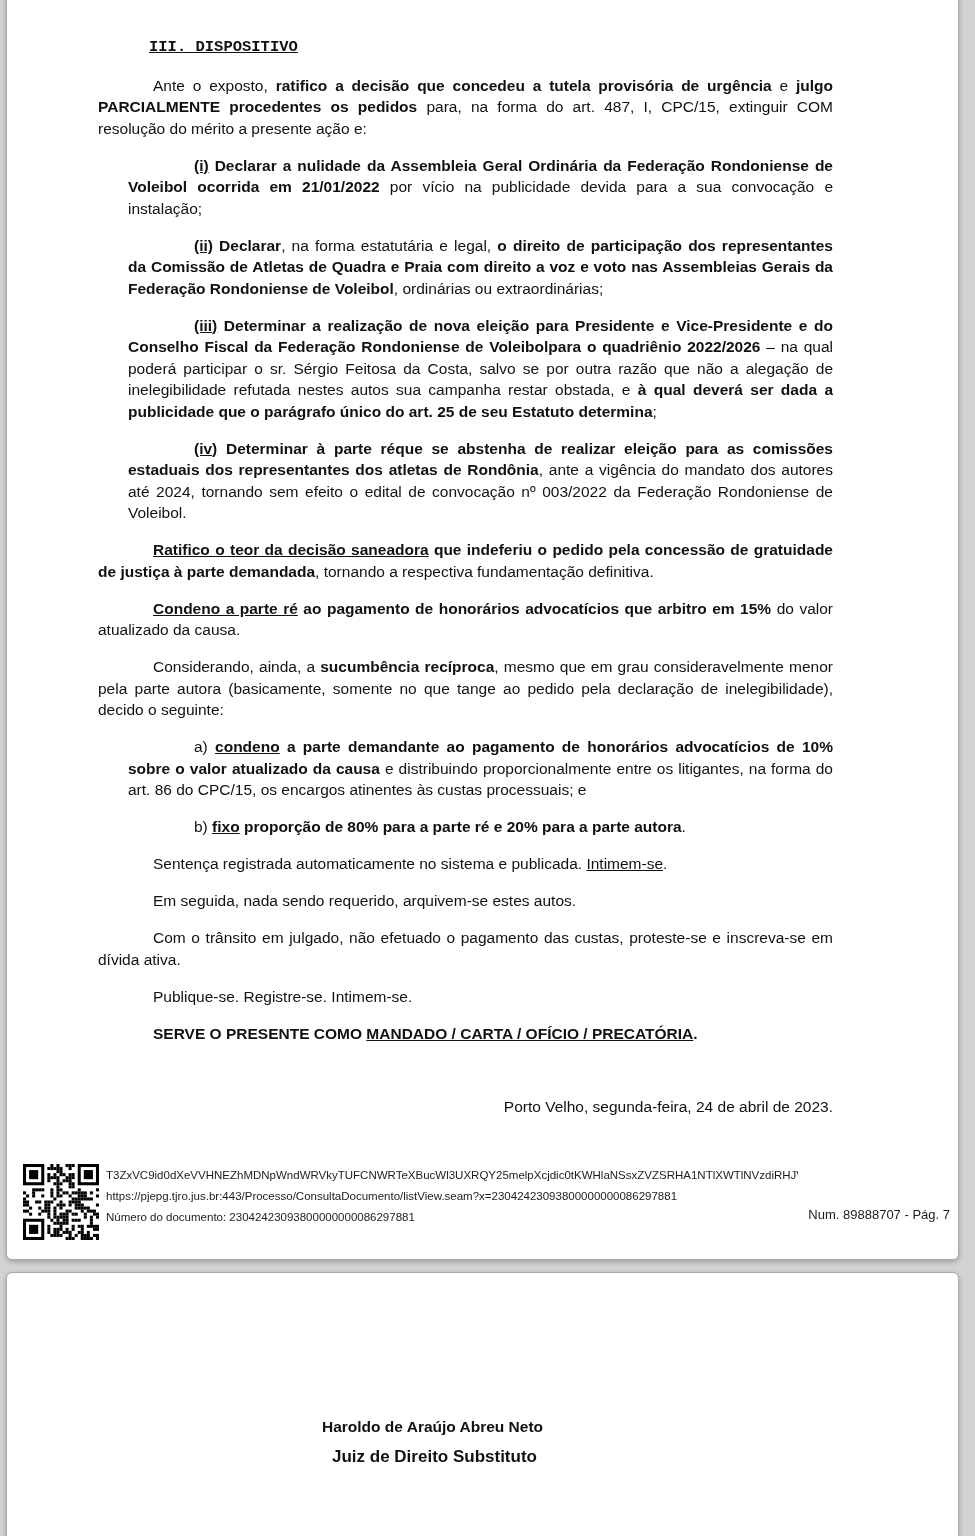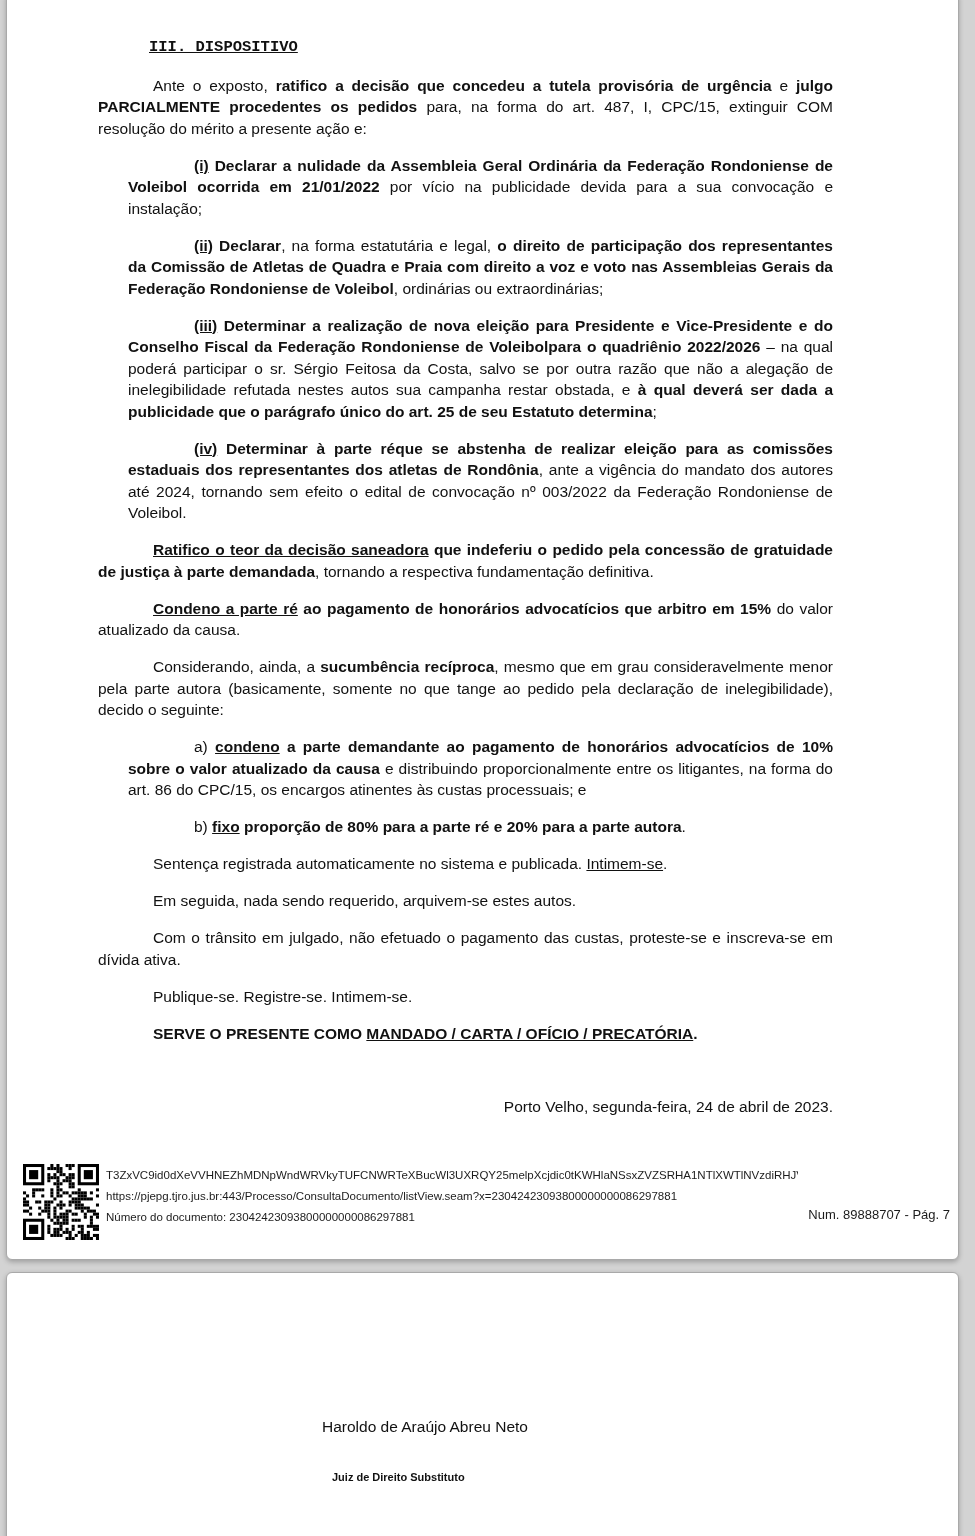--- a/index.html
+++ b/index.html
@@ -33,22 +33,22 @@
   .qr-box{width:76px;height:76px;margin-right:7px;flex:0 0 auto;}
   .qr-box svg{width:76px;height:76px;display:block;}
   .footer-lines{
     font-size:11.5px;line-height:21px;color:#1c1c1c;
     white-space:nowrap;overflow:hidden;flex:1 1 auto;padding-top:1px;
   }
   .page-ref{
     margin-left:auto;align-self:center;flex:0 0 auto;
     font-size:13px;color:#1c1c1c;white-space:nowrap;padding-left:10px;margin-top:17px;
   }
-  .sig-name{margin:145px 12px 0 315px;font-size:15.5px;color:#111;}
-  .sig-title{margin:35px 0 0 325px;font-size:11px;font-weight:bold;color:#111;}
+  .sig-name{margin:145px 12px 0 315px;font-size:15.5px;color:#111;font-weight:bold;}
+  .sig-title{margin:11px 0 0 325px;font-size:17px;font-weight:bold;color:#111;}
 </style>
 </head>
 <body>
 
 <div class="page" id="page1">
   <div class="content">
     <div id="doc-paragraphs">
         <p class="dp heading"><span class="b u">III. DISPOSITIVO</span></p>
         <p class="dp para"><span>Ante o exposto, </span><span class="b">ratifico a decisão que concedeu a tutela provisória de urgência</span><span> e </span><span class="b">julgo PARCIALMENTE procedentes os pedidos</span><span> para, na forma do art. 487, I, CPC/15, extinguir COM resolução do mérito a presente ação e:</span></p>
         <p class="dp item"><span class="b u">(i)</span><span class="b"> Declarar a nulidade da Assembleia Geral Ordinária da Federação Rondoniense de Voleibol ocorrida em 21/01/2022</span><span> por vício na publicidade devida para a sua convocação e instalação;</span></p>

